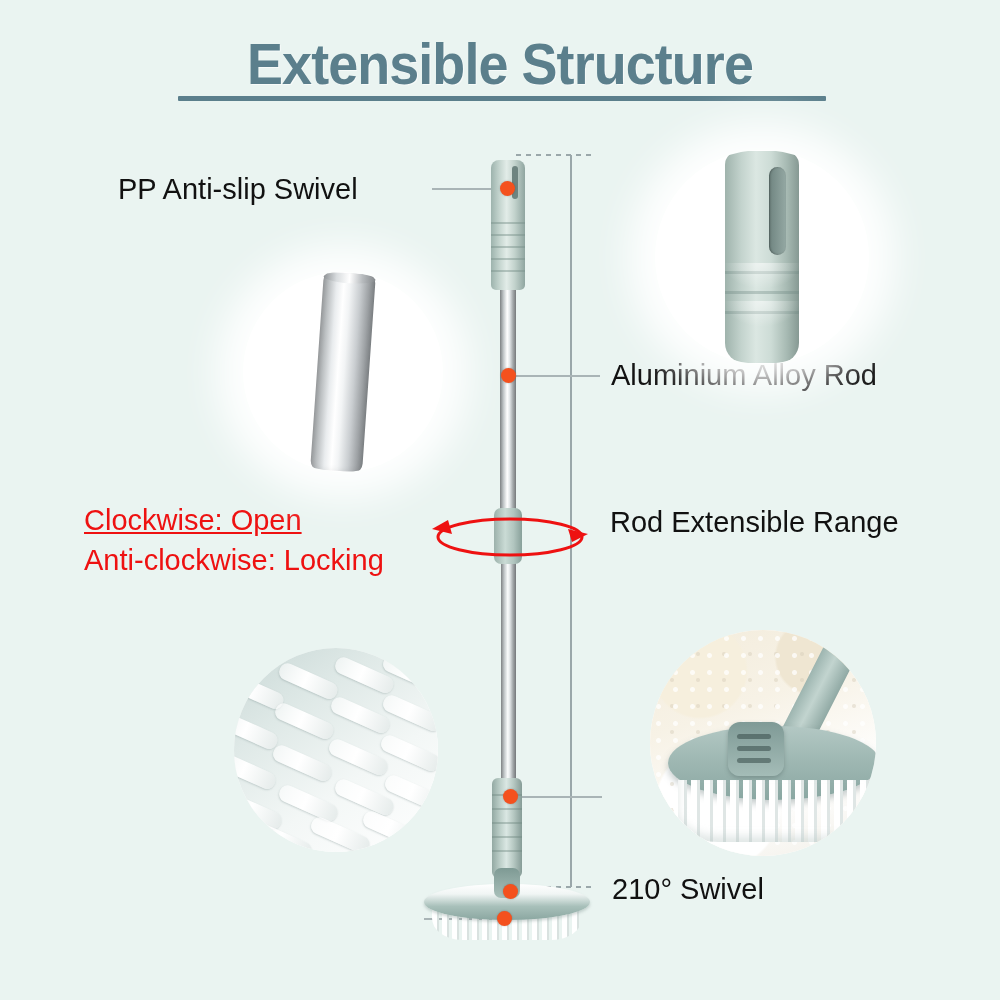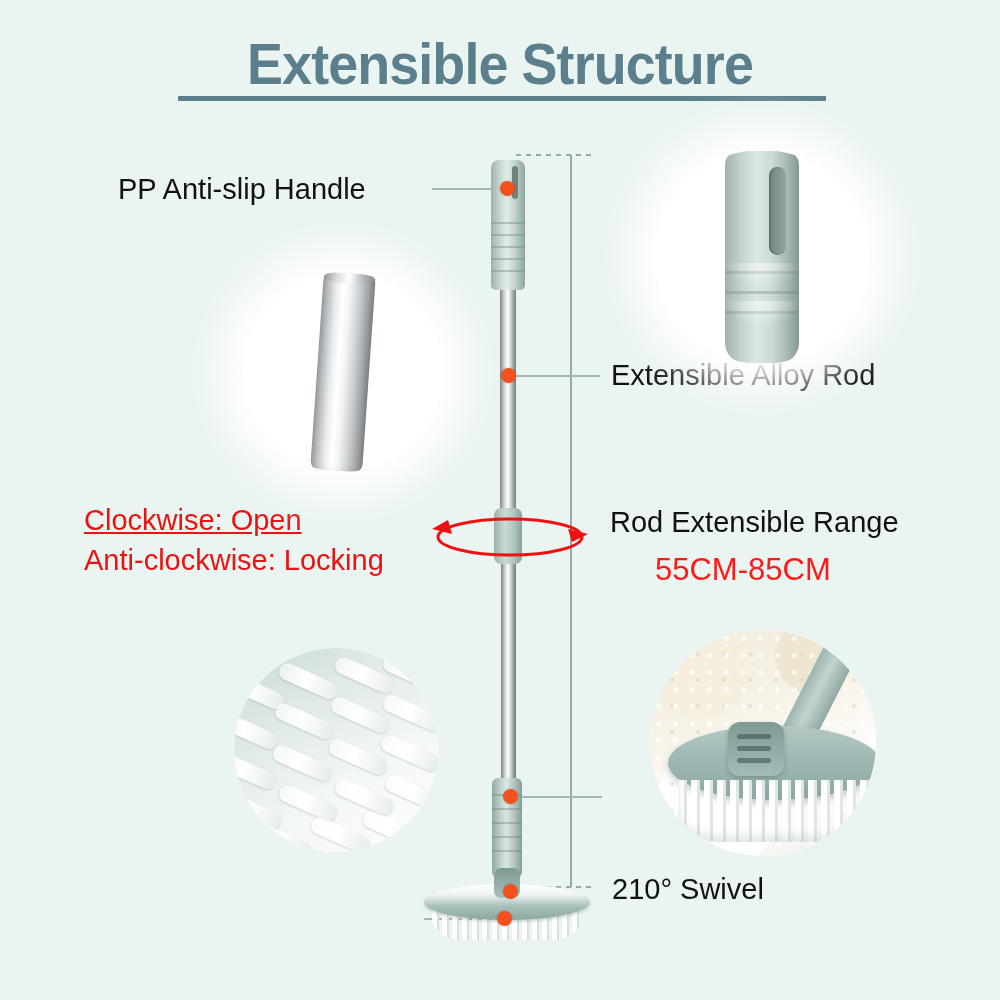--- a/index.html
+++ b/index.html
@@ -266,33 +266,32 @@
     <div class="head-body"></div>
     <div class="head-bristles"></div>
   </div>
 
   <svg class="rot-svg" viewBox="0 0 160 78">
     <ellipse cx="80" cy="39" rx="72" ry="18" fill="none" stroke="#ee1111" stroke-width="3"></ellipse>
     <polygon points="18,22 2,31 22,36" fill="#ee1111"></polygon>
     <polygon points="142,44 158,36 138,31" fill="#ee1111"></polygon>
   </svg>
 
-  <div class="lbl" style="left:118px;top:172px;">PP Anti-slip Handle</div>
+  <div class="lbl" style="left:118px;top:172px;">PP Anti-slip Swivel</div>
   <div class="leader" style="left:432px;top:188px;width:70px;"></div>
   <div class="dot" style="left:500px;top:181px;"></div>
 
-  <div class="lbl" style="left:611px;top:358px;">Extensible Alloy Rod</div>
+  <div class="lbl" style="left:611px;top:358px;">Aluminium Alloy Rod</div>
   <div class="leader" style="left:514px;top:375px;width:86px;"></div>
   <div class="dot" style="left:501px;top:368px;"></div>
 
   <div class="lbl red" style="left:84px;top:503px;text-decoration:underline;">Clockwise: Open</div>
   <div class="lbl" style="left:610px;top:505px;">Rod Extensible Range</div>
 
   <div class="lbl red" style="left:84px;top:543px;">Anti-clockwise: Locking</div>
-  <div class="lbl big-red" style="left:655px;top:551px;">55CM-85CM</div>
 
   <div class="lbl" style="left:612px;top:872px;">210° Swivel</div>
   <div class="leader" style="left:520px;top:796px;width:82px;"></div>
   <div class="dot" style="left:503px;top:789px;"></div>
   <div class="dot" style="left:503px;top:884px;"></div>
 
   <div class="leader" style="left:424px;top:918px;width:76px;"></div>
   <div class="dot" style="left:497px;top:911px;"></div>
 
   <div class="circle soft" style="left:243px;top:272px;width:200px;height:200px;">

